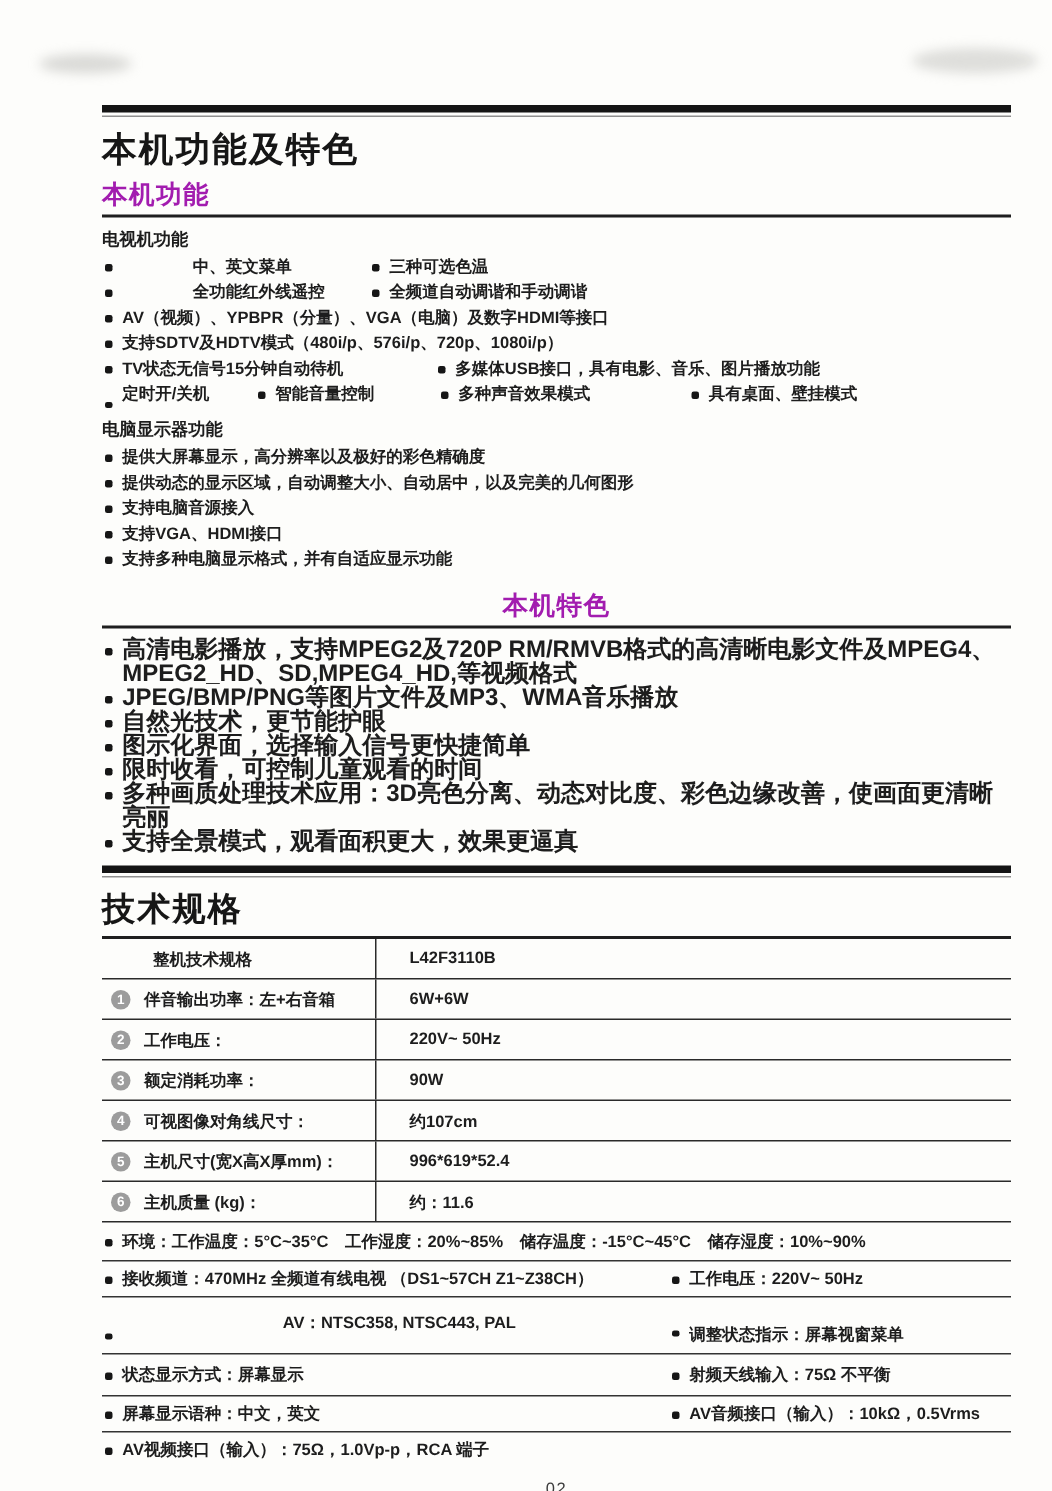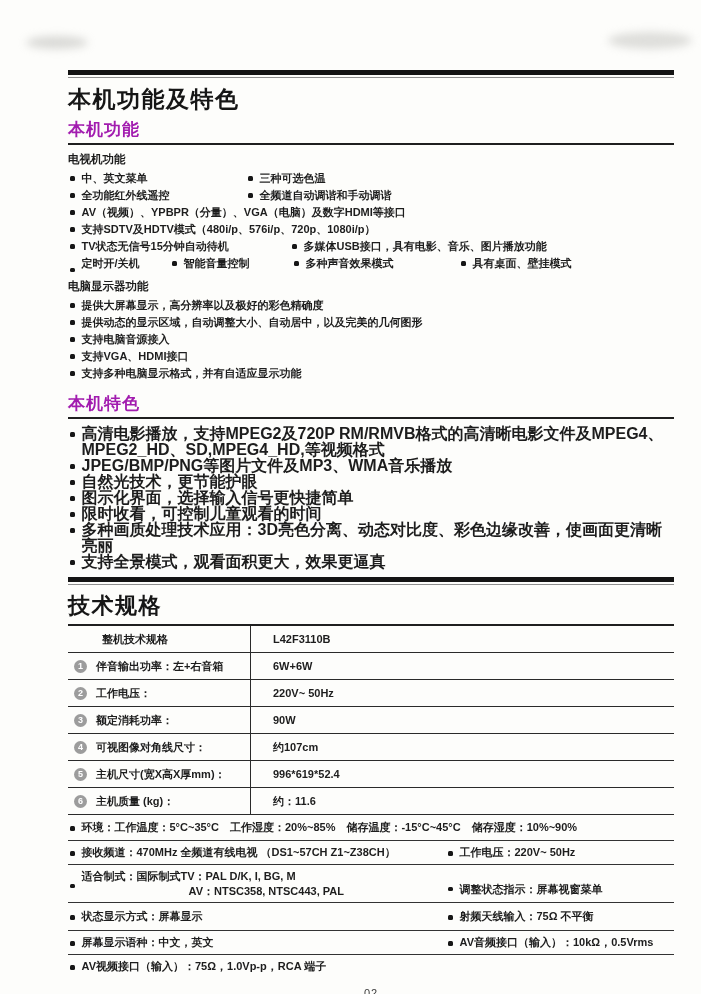--- a/index.html
+++ b/index.html
@@ -23,21 +23,21 @@
   .main-title{font-size:23px;font-weight:700;letter-spacing:1.5px;margin:6px 0 0 0;color:#161616;}
   .sub-title{font-size:17px;font-weight:700;letter-spacing:1px;margin:3px 0 0 0;padding-bottom:2px;border-bottom:2px solid #1f1f1f;color:#a21caf;}
   .spec-title{font-size:22px;font-weight:700;letter-spacing:1.5px;margin:6px 0 0 0;padding-bottom:3px;border-bottom:2px solid #1f1f1f;color:#161616;}
 
   .group-title{font-size:11.5px;font-weight:700;margin:7px 0 3px 0;}
   .bl{display:flex;line-height:17px;font-size:11px;font-weight:700;}
   .fl{line-height:16px;font-size:16px;font-weight:700;}
   .bi{display:flex;align-items:flex-start;}
   .d{width:4.5px;height:4.5px;background:#161616;border-radius:1.5px;margin:6px 7px 0 2px;flex:none;}
   .t{display:block;}
-  .c178{width:178px;flex:none;}
+  .c178{width:178px;flex:none;gap:47px;}
   .c222{width:222px;flex:none;}
   .c102{width:102px;flex:none;align-items:flex-end;}
   .c122{width:122px;flex:none;}
   .c167{width:167px;flex:none;}
 
   .feat-list{margin-top:7px;}
 
   .spec-table{margin-top:0;}
   .srow{display:flex;align-items:stretch;height:26px;border-bottom:1.6px solid #2a2a2a;}
   .sleft{width:182px;display:flex;align-items:center;}
@@ -164,21 +164,21 @@
           <span class="t">支持VGA、HDMI接口</span>
         </span>
     </div>
     <div class="bl">
       <span class="bi">
           <i class="d"></i>
           <span class="t">支持多种电脑显示格式，并有自适应显示功能</span>
         </span>
     </div>
 
-    <h2 class="sub-title" style="margin-top:10px;">本机特色</h2>
+    <h2 class="sub-title" style="margin-top:10px;text-align:center;">本机特色</h2>
 
     <div class="feat-list">
       <div class="fl bi">
           <i class="d"></i>
           <span class="t">高清电影播放，支持MPEG2及720P RM/RMVB格式的高清晰电影文件及MPEG4、MPEG2_HD、SD,MPEG4_HD,等视频格式</span>
         </div>
       <div class="fl bi">
           <i class="d"></i>
           <span class="t">JPEG/BMP/PNG等图片文件及MP3、WMA音乐播放</span>
         </div>
@@ -275,21 +275,20 @@
         </span>
       <span class="bi rcol">
           <i class="d"></i>
           <span class="t">工作电压：220V~ 50Hz</span>
         </span>
     </div>
     <div class="brow h37">
       <span class="bi lcol">
           <i class="d" style="margin-top:15px;"></i>
           <span class="t">
-            <span style="display:block;">适合制式：国际制式TV：PAL D/K, I, BG, M</span>
             <span class="fmt-line2" style="display:block;">AV：NTSC358, NTSC443, PAL</span>
           </span>
         </span>
       <span class="bi rcol">
           <i class="d" style="margin-top:16px;"></i>
           <span class="t" style="margin-top:11px;">调整状态指示：屏幕视窗菜单</span>
         </span>
     </div>
     <div class="brow h27">
       <span class="bi lcol">

